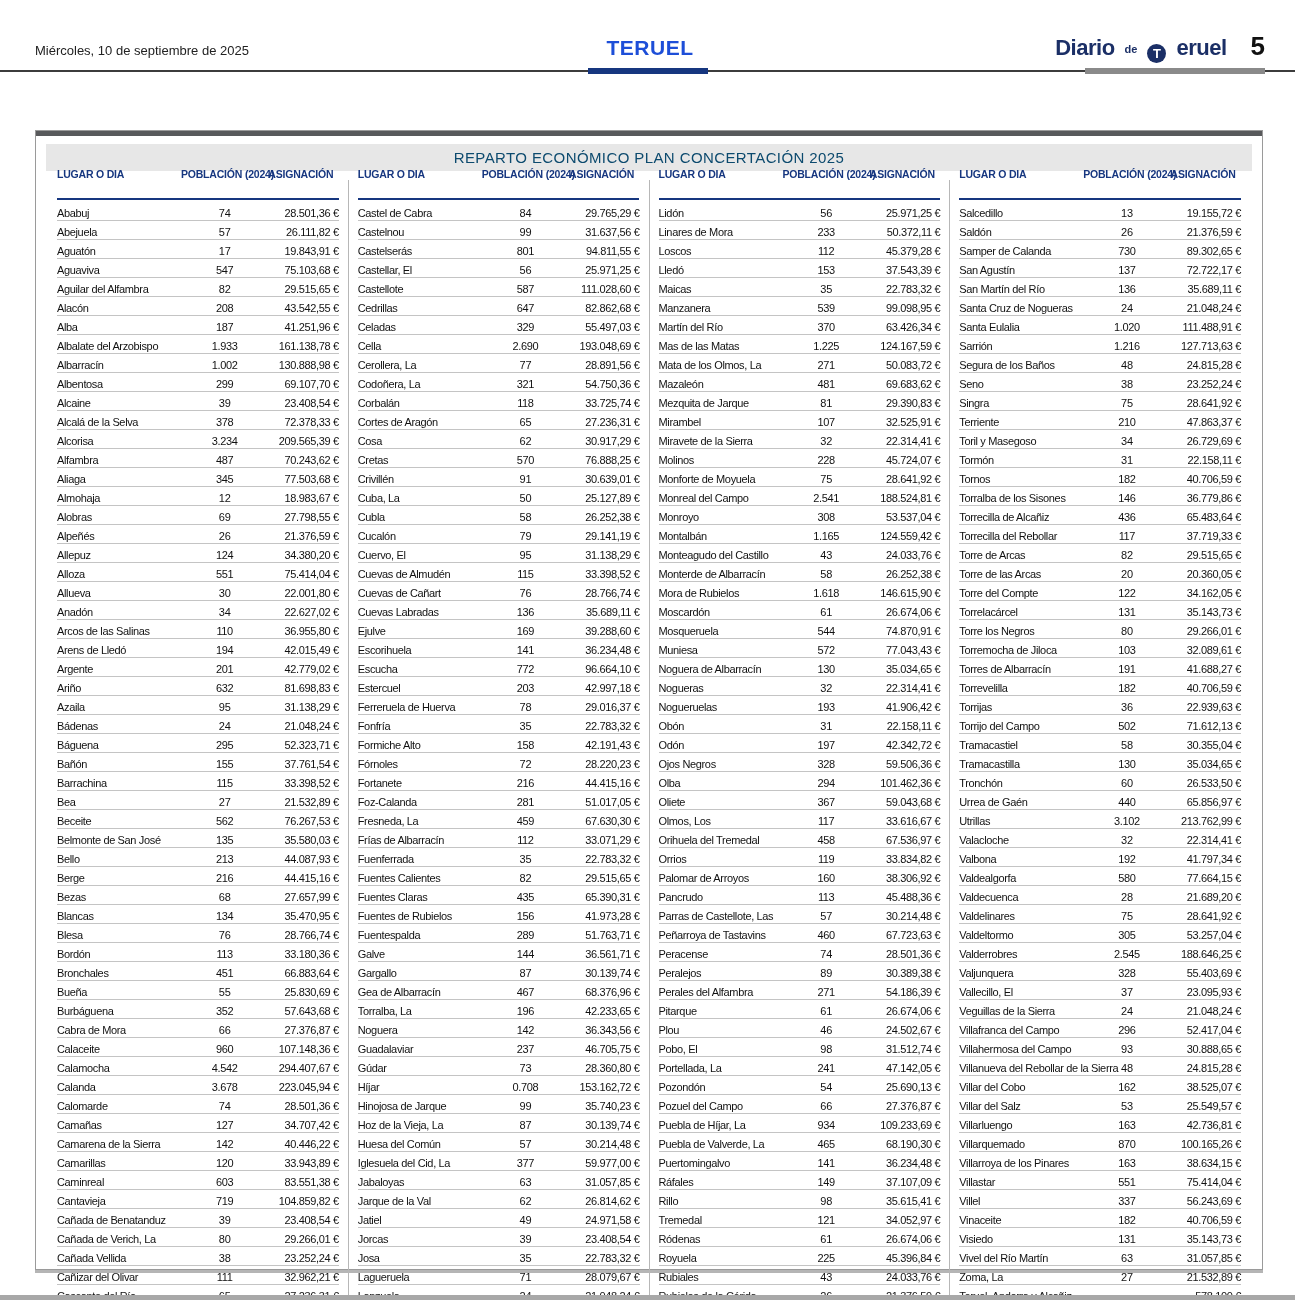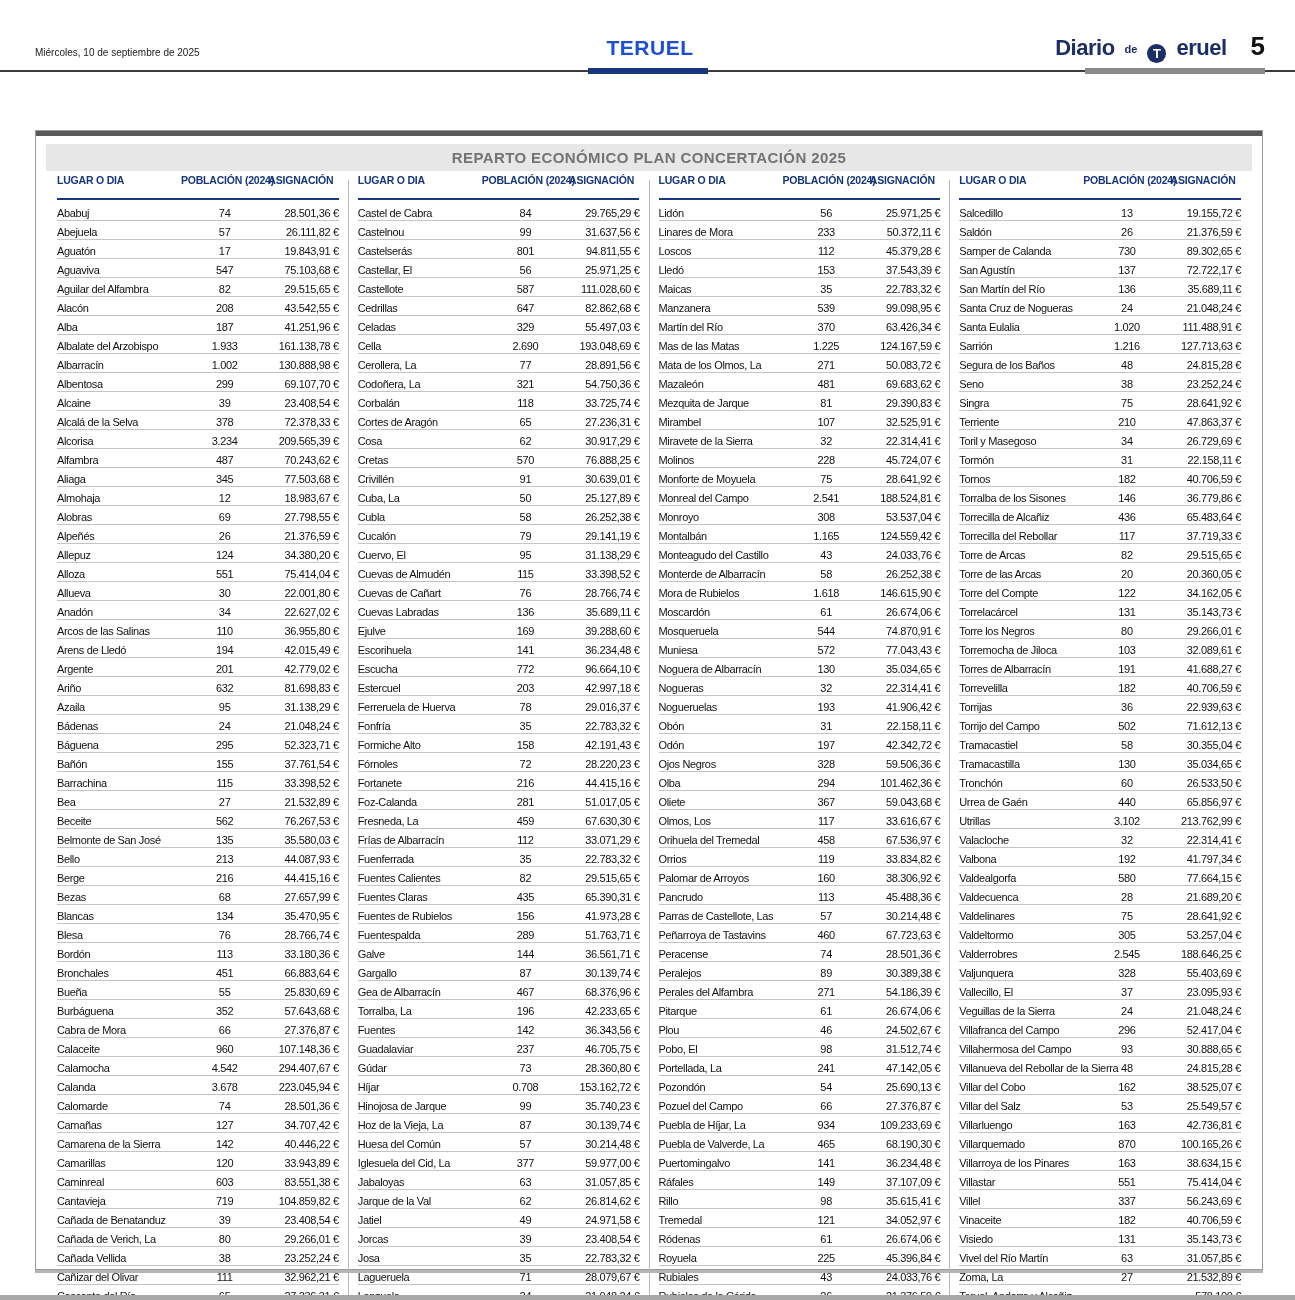--- a/index.html
+++ b/index.html
@@ -3,50 +3,50 @@
 <meta charset="utf-8">
 <style>
   html,body{margin:0;padding:0;}
   body{
     width:1295px;height:1300px;background:#ffffff;position:relative;
     font-family:"Liberation Sans", sans-serif;overflow:hidden;
     -webkit-font-smoothing:antialiased;
   }
   
   .page-header{position:absolute;left:35px;right:30px;top:30px;height:36px;}
-  .ph-date{position:absolute;left:0;bottom:8px;font-size:10px;color:#222;}
+  .ph-date{position:absolute;left:0;bottom:8px;font-size:13px;color:#222;}
   .ph-section{position:absolute;left:50%;transform:translateX(-50%);bottom:6px;
     font-size:21px;font-weight:bold;color:#1d4ed8;letter-spacing:.5px;}
   .ph-brand{position:absolute;right:0;bottom:4px;display:flex;align-items:baseline;gap:10px;}
   .brand-word{font-size:22px;font-weight:bold;color:#1b2f66;letter-spacing:-.5px;}
   .brand-de{font-size:11px;font-weight:bold;color:#1b2f66;position:relative;top:-2px;}
   .brand-circle{width:19px;height:19px;border-radius:50%;background:#1b2f66;color:#fff;
     display:inline-flex;align-items:center;justify-content:center;font-size:13px;font-weight:bold;
     position:relative;top:3px;}
   .ph-pagenum{font-size:26px;font-weight:bold;color:#111;margin-left:14px;}
   .header-rule{position:absolute;left:0;right:0;top:70px;height:2px;background:#3c3c3c;}
   .rule-center{position:absolute;left:50%;transform:translateX(-50%);top:68px;width:120px;height:6px;background:#16367f;}
   .rule-right{position:absolute;right:30px;top:68px;width:180px;height:6px;background:#8a8a8a;}
 
   
   .table-frame{position:absolute;left:35px;top:130px;width:1228px;height:1140px;
     border:1px solid #9a9a9a;background:#fff;box-sizing:border-box;
     box-shadow:0 3px 0 #b5b5b5;}
   .frame-topbar{height:5px;background:#58595b;width:100%;}
   .table-title-band{margin:8px 10px 0 10px;background:#e7e7e7;height:27px;
     display:flex;align-items:center;justify-content:center;}
-  .table-title{font-size:15px;font-weight:bold;color:#737373;letter-spacing:.4px;text-align:right;}
+  .table-title{font-size:15px;font-weight:normal;color:#0c4a6e;letter-spacing:.4px;text-align:right;}
 
   .cols{display:flex;margin:9px 12px 0 12px;}
   .col{flex:1 1 0;padding:0 9px;min-width:0;box-sizing:border-box;}
   .col + .col{border-left:1px solid #b7b7b7;}
 
   .chead{display:flex;align-items:flex-end;height:20px;margin-bottom:2px;
     font-size:10.5px;font-weight:bold;color:#16367f;letter-spacing:-.2px;white-space:nowrap;}
-  .chead span{border-bottom:2px solid #16367f;padding-bottom:12px;}
+  .chead span{border-bottom:2px solid #16367f;padding-bottom:18px;}
   .h-name{width:44%;}
   .h-pop{width:31%;text-align:center;}
   .h-amt{width:25%;text-align:left;}
 
   .trow{display:flex;height:18px;align-items:flex-end;border-bottom:1px solid #c4c4c4;
     font-size:11px;color:#111;letter-spacing:-.35px;line-height:13px;}
   .trow span{white-space:nowrap;}
   .c-name{width:44%;}
   .c-pop{width:31%;text-align:center;}
   .c-amt{width:25%;text-align:right;}
@@ -594,21 +594,21 @@
             <span class="c-name">Gea de Albarracín</span>
             <span class="c-pop">467</span>
             <span class="c-amt">68.376,96 €</span>
           </div>
           <div class="trow">
             <span class="c-name">Torralba, La</span>
             <span class="c-pop">196</span>
             <span class="c-amt">42.233,65 €</span>
           </div>
           <div class="trow">
-            <span class="c-name">Fuentes</span>
+            <span class="c-name">Noguera</span>
             <span class="c-pop">142</span>
             <span class="c-amt">36.343,56 €</span>
           </div>
           <div class="trow">
             <span class="c-name">Guadalaviar</span>
             <span class="c-pop">237</span>
             <span class="c-amt">46.705,75 €</span>
           </div>
           <div class="trow">
             <span class="c-name">Gúdar</span>

